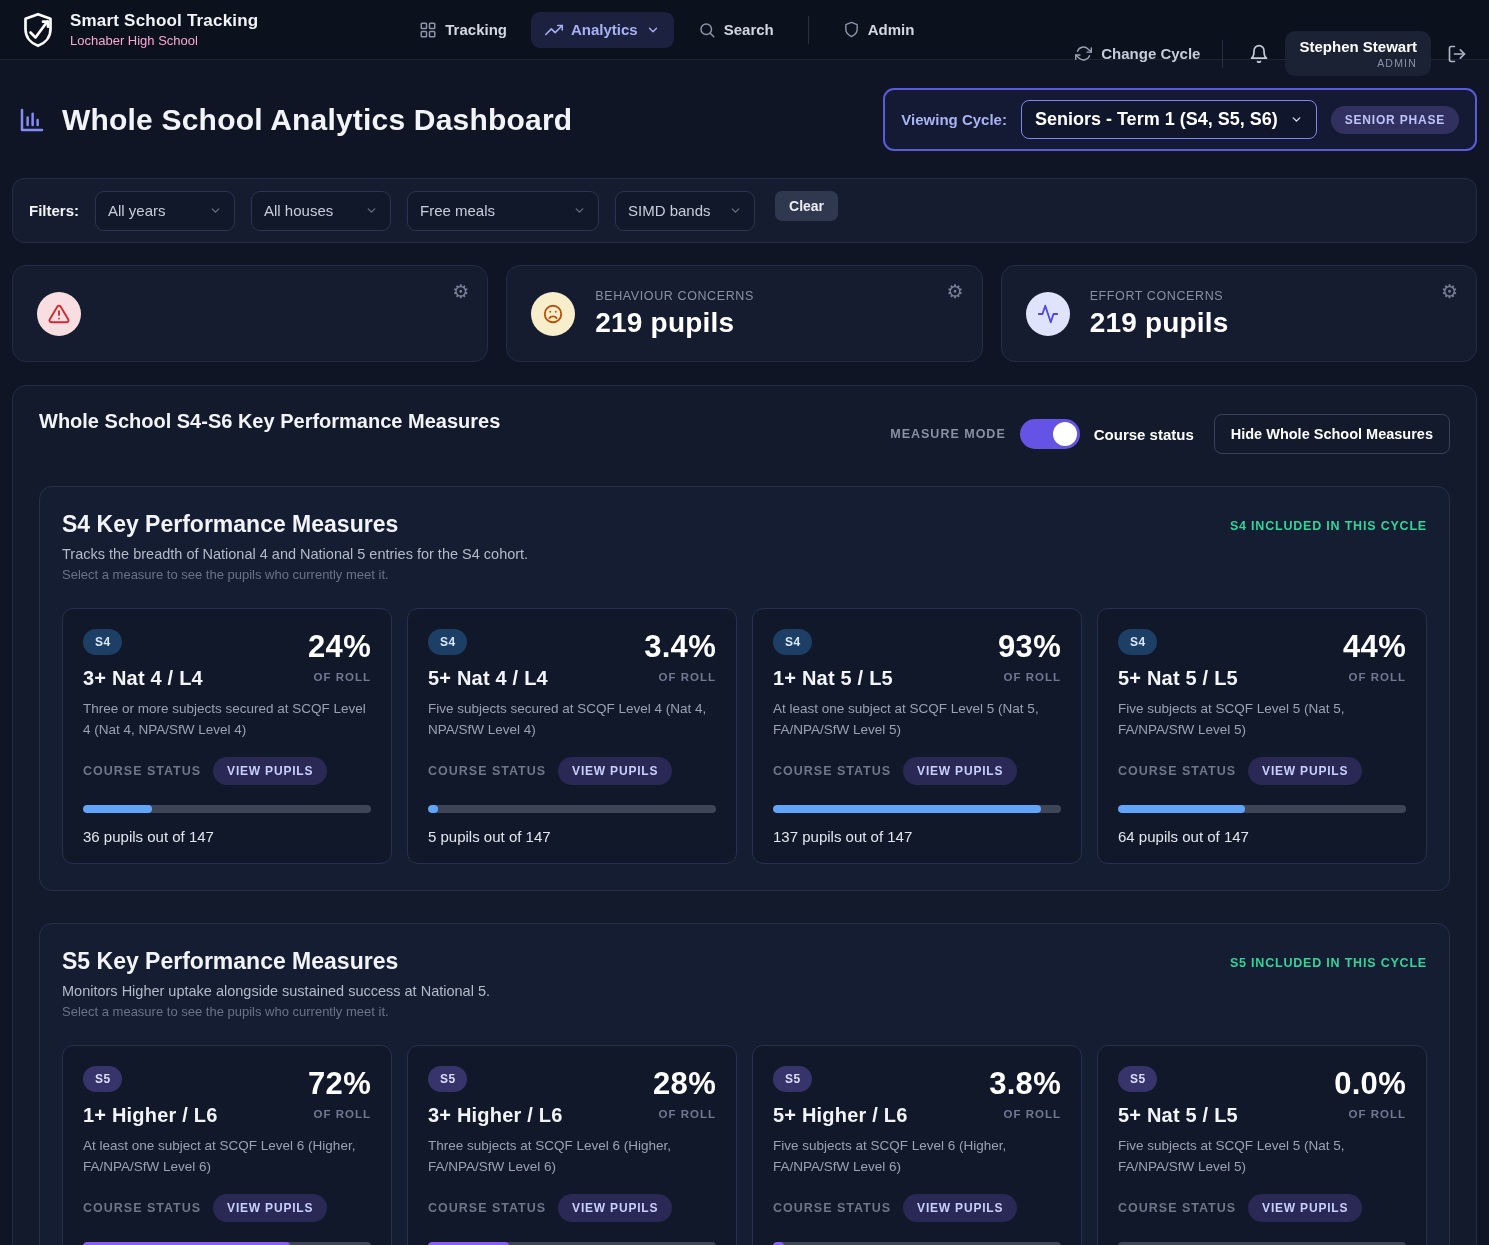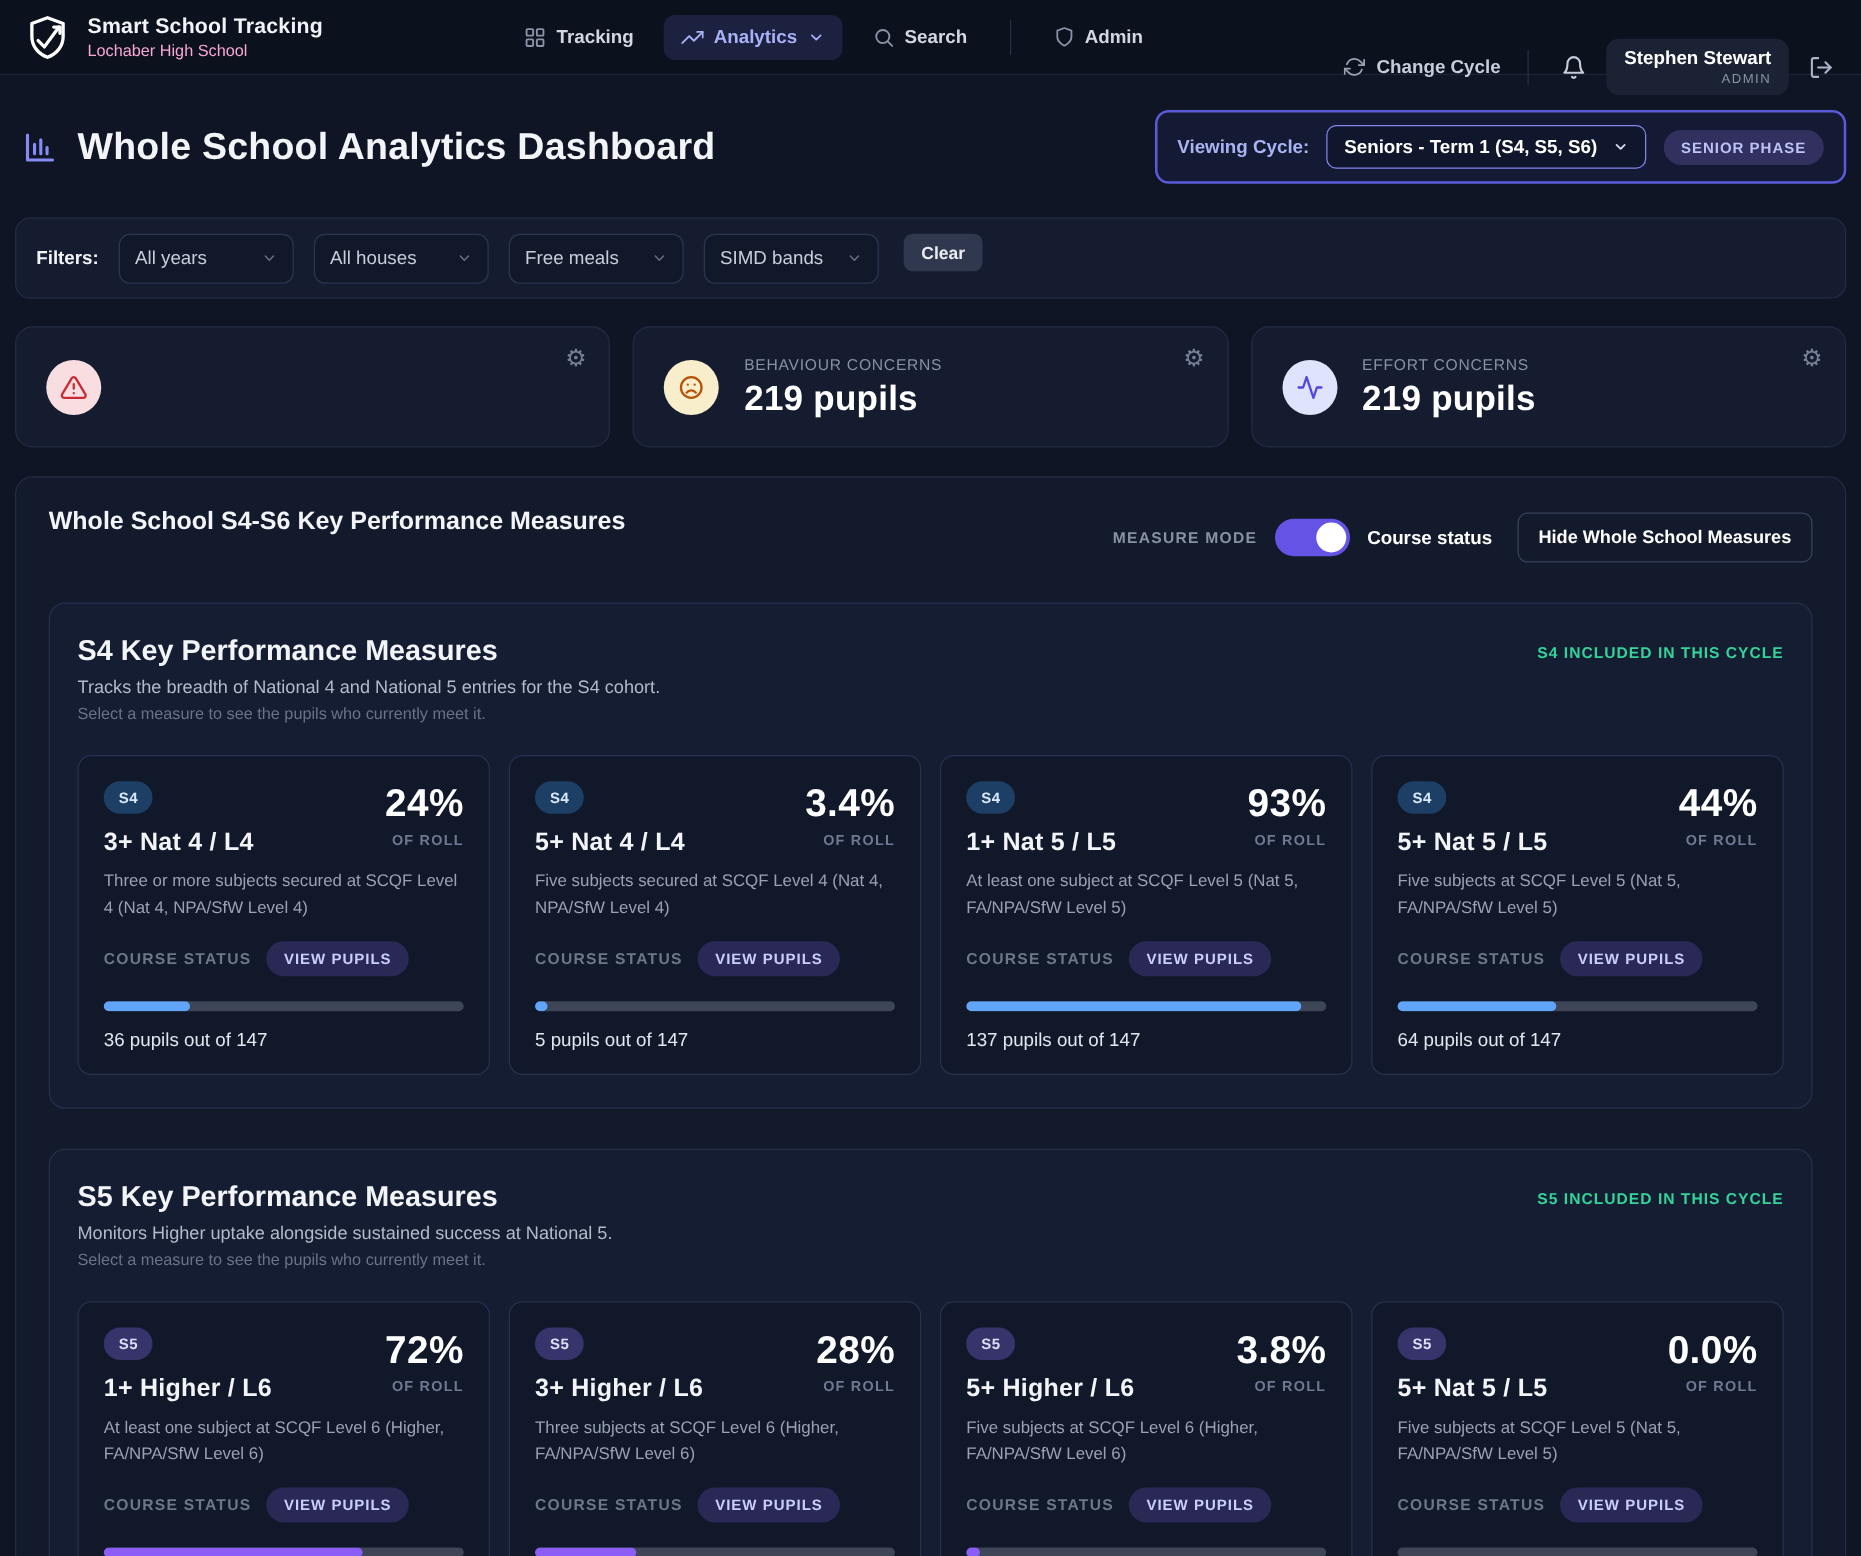--- a/index.html
+++ b/index.html
@@ -58,41 +58,41 @@
 
   .cycle-box {
     display:flex; align-items:center; gap:14px;
     border:2px solid #5a5bd8; background:#141a33; border-radius:11px;
     padding:10px 16px;
   }
   .cycle-label { color:#a9b4f5; font-size:15px; font-weight:700; }
   .cycle-select {
     display:flex; align-items:center; gap:12px;
     background:#10162b; border:1.5px solid #8086ee; border-radius:8px;
-    padding:8px 13px; color:#ffffff; font-size:15px; font-weight:700; cursor:pointer;
+    padding:8px 13px; color:#ffffff; font-size:18px; font-weight:700; cursor:pointer;
   }
   .cycle-select .chev { color:#d8dbf5; }
   .phase-badge {
     background:#32305f; color:#bcc3f8; font-size:12px; font-weight:700;
     letter-spacing:.8px; border-radius:999px; padding:7px 14px;
   }
 
   
   .filters-bar {
     margin-top:27px; background:#151c2f; border:1px solid #232c45; border-radius:12px;
     height:65px; display:flex; align-items:center; gap:16px; padding:0 16px;
   }
   .filters-label { font-size:15px; font-weight:700; }
   .f-select {
     display:flex; align-items:center; justify-content:space-between;
     background:#10182a; border:1px solid #2b3450; border-radius:9px;
     height:40px; padding:0 12px; color:#c8cdd9; font-size:15px; cursor:pointer;
   }
   .f-select .chev { color:#6b7280; }
-  .w140 { width:140px; } .w160 { width:140px; }
+  .w140 { width:140px; } .w160 { width:192px; }
   .clear-btn {
     background:#2f384f; border:none; color:#eceef4; font-size:14px; font-weight:600;
     border-radius:7px; padding:7px 14px; cursor:pointer; margin-left:4px;
     align-self:flex-start; margin-top:12px; font-family:inherit;
   }
 
   
   .stats-row { display:flex; gap:18px; margin-top:22px; }
   .stat-card {
     flex:1; background:#151c2f; border:1px solid #232c45; border-radius:14px;

